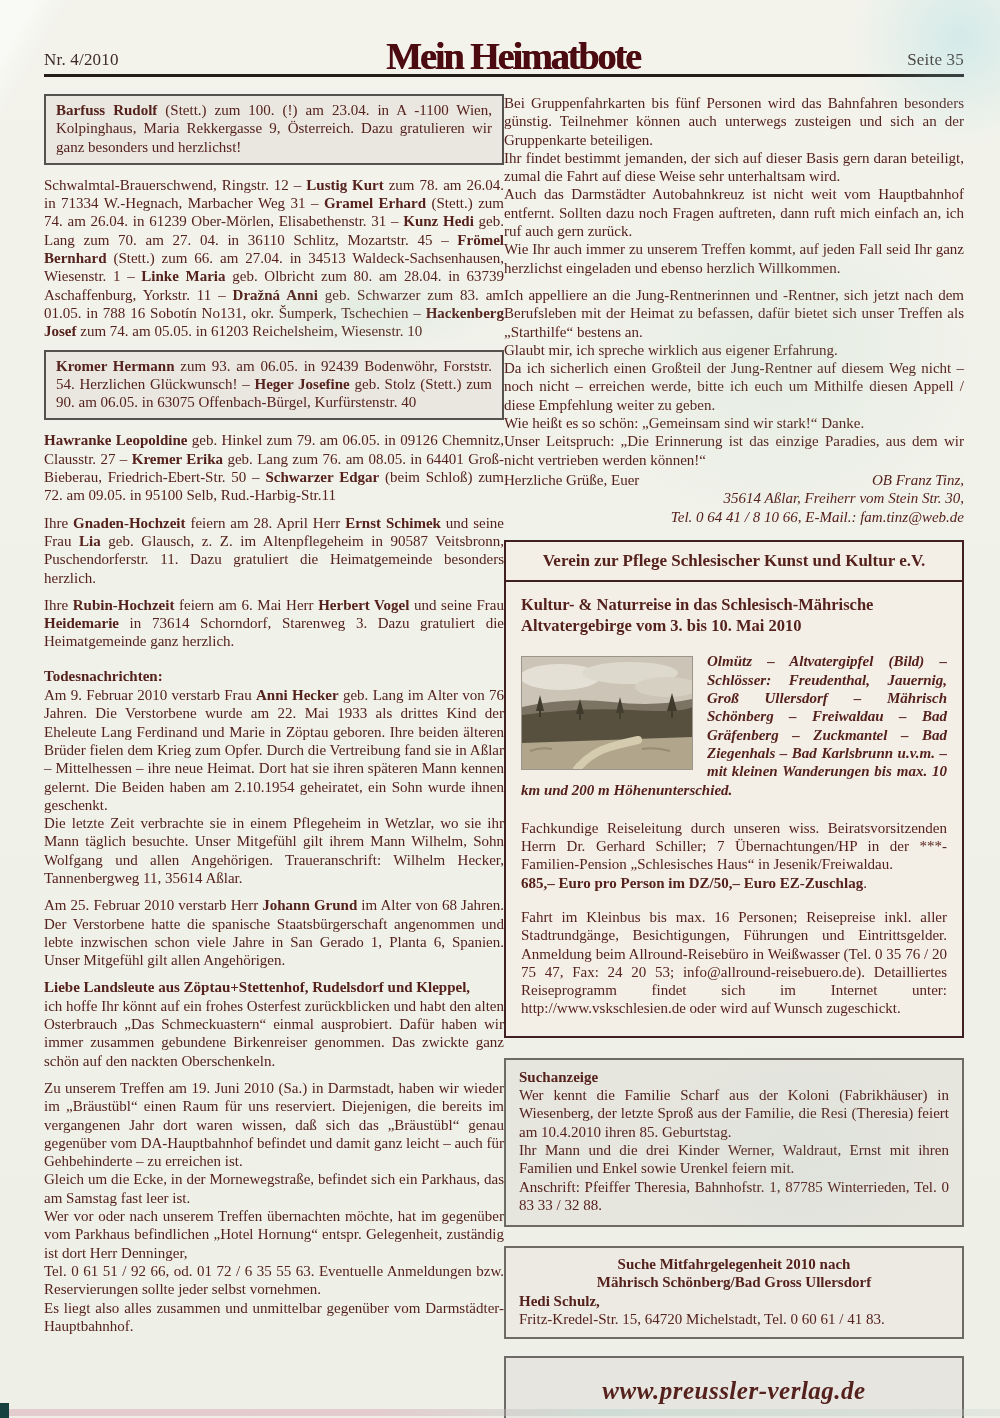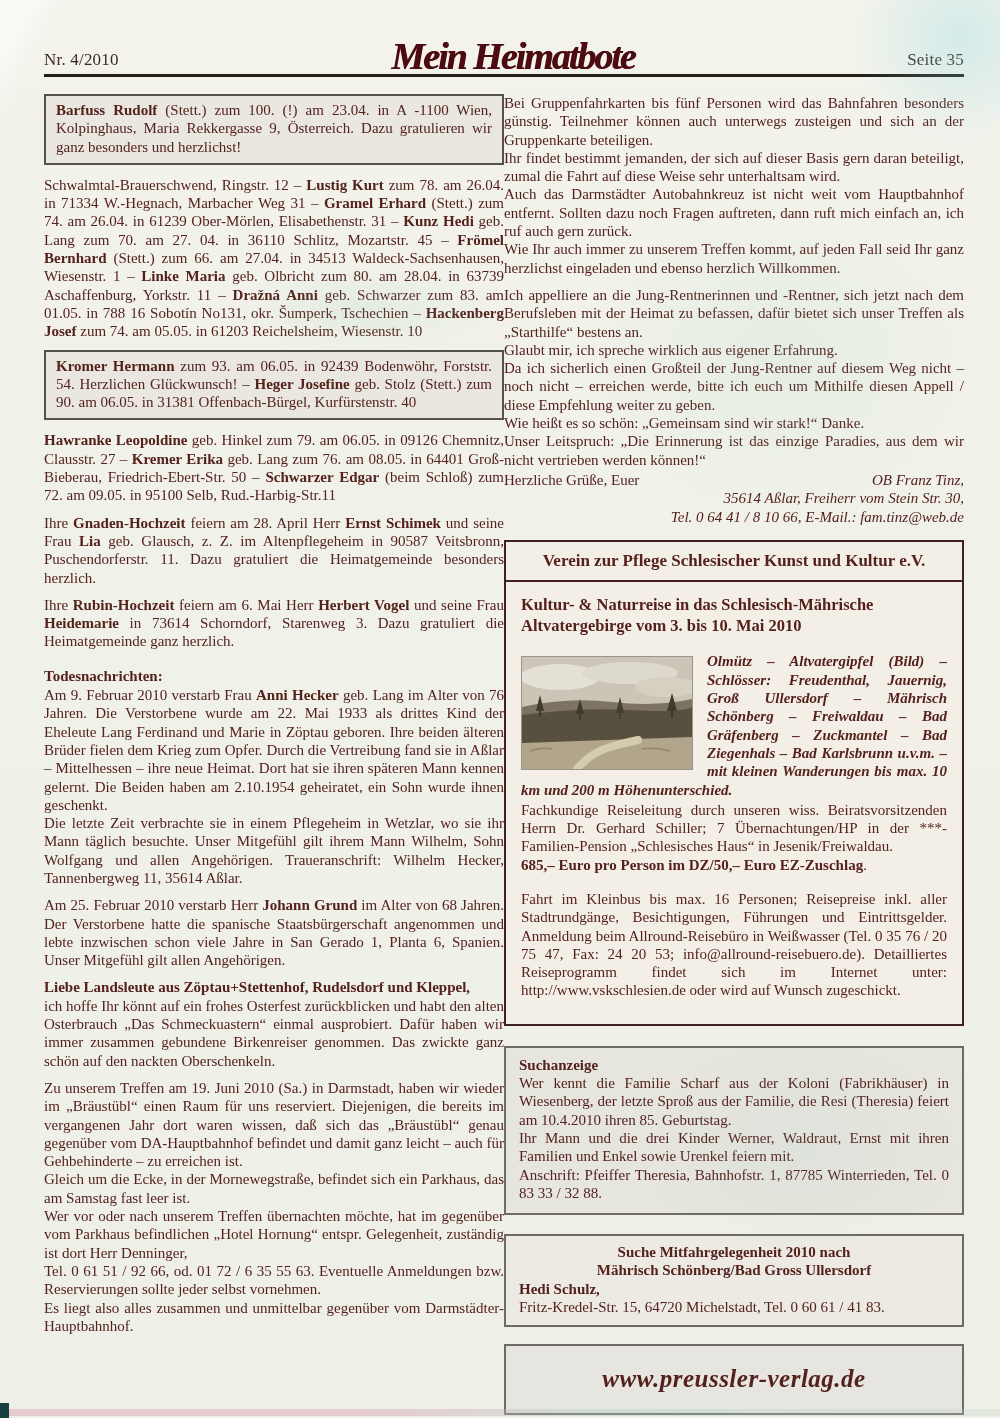--- a/index.html
+++ b/index.html
@@ -23,21 +23,21 @@
     background:radial-gradient(ellipse at 50% 50%, rgba(150,205,185,.10), rgba(150,205,185,0) 70%); }
   .scan-strip { position:absolute; left:0; bottom:2px; width:100%; height:7px;
     background:linear-gradient(to right, rgba(215,160,175,.45) 0 38%, rgba(165,205,195,.35) 60%, rgba(195,205,198,.28)); }
   .scan-corner { position:absolute; left:0; bottom:0; width:9px; height:15px; background:#16413f; }
 
   
   .header { margin:0 36px 0 44px; padding-top:26px; height:44px;
     display:flex; align-items:flex-end; justify-content:space-between;
     border-bottom:3px solid var(--c-rule,#241d18); padding-bottom:4px; }
   .issue, .pagenum { font-size:17px; color:#3e2a24; letter-spacing:.2px; }
-  .masthead { font-size:38px; font-weight:bold; font-style:italic;
+  .masthead { font-size:38px; font-weight:bold; 
     color:var(--c-masthead,#4c0b10); letter-spacing:-2px; line-height:.9;
     text-shadow:.6px 0 currentColor; transform:translateY(3px); }
 
   
   .content { display:flex; gap:0; padding:17px 36px 0 44px; }
   .col { flex:1 1 0; font-size:15px; line-height:1.22; text-align:justify; }
   .para { margin:0 0 9px; }
   .b { font-weight:bold; }
   .head-bold { font-weight:bold; margin:16px 0 1px; }
 
@@ -46,23 +46,23 @@
 
   
   .sig-row { display:flex; justify-content:space-between; margin-top:1px; }
   .sig-right, .sig-line { font-style:italic; text-align:right; }
 
   
   .verein-box { border:2px solid var(--c-border_dark,#402020); background:var(--c-verein_bg,#f3efe6);
     margin:14px 0 20px; }
   .verein-header { text-align:center; font-weight:bold; font-size:17px;
     padding:9px 19px 8px; border-bottom:2px solid var(--c-border_dark,#402020); }
-  .verein-body { padding:12px 15px 24px;border-radius:29px; }
+  .verein-body { padding:12px 15px 18px;border-radius:29px; }
   .verein-title { font-weight:bold; font-size:16.5px; line-height:1.3; text-align:left; margin:0 0 16px; }
-  .route { font-weight:bold; font-style:italic; margin:0 0 2px; }
+  .route { font-weight:bold; font-style:italic; margin:0 0 20px; }
   .photo { float:left; width:170px; height:112px; margin:4px 14px 3px 0;
     border:1px solid #9a948a; display:block; }
 
   
   .such-box { border:2px solid #6e6a64; background:#e6e5de; padding:8px 13px 11px; margin:0 0 19px; }
   .mitfahr-box { border:2px solid #6e6a64; background:#eceae3; padding:7px 13px 9px; margin:0 0 17px; }
   .center-bold { text-align:center; font-weight:bold; }
   .preussler-box { border:2px solid #6e6a64; background:#e6e5e0; padding:18px 8px;
     text-align:center; font-weight:bold; font-style:italic; font-size:25px; letter-spacing:.5px; }
 </style>
@@ -83,21 +83,21 @@
   </div>
 
   <div class="content">
 
     <div class="col">
       <div class="gray-box">
         <p class="para" style="margin:0"><span class="b">Barfuss Rudolf</span><span> (Stett.) zum 100. (!) am 23.04. in A -1100 Wien, Kolpinghaus, Maria Rekkergasse 9, Österreich. Dazu gratulieren wir ganz besonders und herzlichst!</span></p>
       </div>
       <p class="para"><span>Schwalmtal-Brauerschwend, Ringstr. 12 – </span><span class="b">Lustig Kurt</span><span> zum 78. am 26.04. in 71334 W.-Hegnach, Marbacher Weg 31 – </span><span class="b">Gramel Erhard</span><span> (Stett.) zum 74. am 26.04. in 61239 Ober-Mörlen, Elisabethenstr. 31 – </span><span class="b">Kunz Hedi</span><span> geb. Lang zum 70. am 27. 04. in 36110 Schlitz, Mozartstr. 45 – </span><span class="b">Frömel Bernhard</span><span> (Stett.) zum 66. am 27.04. in 34513 Waldeck-Sachsenhausen, Wiesenstr. 1 – </span><span class="b">Linke Maria</span><span> geb. Olbricht zum 80. am 28.04. in 63739 Aschaffenburg, Yorkstr. 11 – </span><span class="b">Dražná Anni</span><span> geb. Schwarzer zum 83. am 01.05. in 788 16 Sobotín No131, okr. Šumperk, Tschechien – </span><span class="b">Hackenberg Josef</span><span> zum 74. am 05.05. in 61203 Reichelsheim, Wiesenstr. 10</span></p>
       <div class="gray-box">
-        <p class="para" style="margin:0"><span class="b">Kromer Hermann</span><span> zum 93. am 06.05. in 92439 Bodenwöhr, Forststr. 54. Herzlichen Glückwunsch! – </span><span class="b">Heger Josefine</span><span> geb. Stolz (Stett.) zum 90. am 06.05. in  31381 Offenbach-Bürgel, Kurfürstenstr. 40</span></p>
+        <p class="para" style="margin:0"><span class="b">Kromer Hermann</span><span> zum 93. am 06.05. in 92439 Bodenwöhr, Forststr. 54. Herzlichen Glückwunsch! – </span><span class="b">Heger Josefine</span><span> geb. Stolz (Stett.) zum 90. am 06.05. in  63075 Offenbach-Bürgel, Kurfürstenstr. 40</span></p>
       </div>
       <p class="para"><span class="b">Hawranke Leopoldine</span><span> geb. Hinkel zum 79. am 06.05. in 09126 Chemnitz, Clausstr. 27 – </span><span class="b">Kremer Erika</span><span> geb. Lang zum 76. am 08.05. in 64401 Groß-Bieberau, Friedrich-Ebert-Str. 50 – </span><span class="b">Schwarzer Edgar</span><span> (beim Schloß) zum 72. am 09.05. in 95100 Selb, Rud.-Harbig-Str.11</span></p>
       <p class="para"><span>Ihre </span><span class="b">Gnaden-Hochzeit</span><span> feiern am 28. April  Herr </span><span class="b">Ernst Schimek</span><span> und seine Frau </span><span class="b">Lia</span><span> geb. Glausch, z. Z. im Altenpflegeheim in 90587 Veitsbronn, Puschendorferstr. 11. Dazu gratuliert die Heimatgemeinde besonders herzlich.</span></p>
       <p class="para"><span>Ihre </span><span class="b">Rubin-Hochzeit</span><span> feiern am 6. Mai Herr </span><span class="b">Herbert Vogel</span><span> und seine Frau </span><span class="b">Heidemarie</span><span> in 73614 Schorndorf, Starenweg 3. Dazu gratuliert die Heimatgemeinde ganz herzlich.</span></p>
       <p class="head-bold">Todesnachrichten:</p>
       <p class="para"><span>Am 9. Februar 2010 verstarb Frau </span><span class="b">Anni Hecker</span><span> geb. Lang im Alter von 76 Jahren. Die Verstorbene wurde am 22. Mai 1933  als drittes Kind der Eheleute Lang Ferdinand und Marie in Zöptau geboren. Ihre beiden älteren Brüder fielen dem Krieg zum Opfer. Durch die Vertreibung fand sie in Aßlar –  Mittelhessen – ihre neue Heimat. Dort hat sie ihren späteren Mann kennen gelernt. Die Beiden haben am 2.10.1954 geheiratet, ein Sohn wurde ihnen geschenkt.</span><br><span>Die letzte Zeit verbrachte sie in einem Pflegeheim in Wetzlar, wo sie ihr Mann täglich besuchte. Unser Mitgefühl gilt ihrem Mann Wilhelm, Sohn Wolfgang und allen Angehörigen. Traueranschrift: Wilhelm Hecker, Tannenbergweg 11, 35614 Aßlar.</span></p>
       <p class="para"><span>Am 25. Februar 2010 verstarb Herr </span><span class="b">Johann Grund</span><span> im Alter von 68 Jahren. Der Verstorbene hatte die spanische Staatsbürgerschaft angenommen und lebte inzwischen schon viele Jahre in San Gerado 1, Planta 6, Spanien. Unser Mitgefühl gilt allen Angehörigen.</span></p>
       <p class="para"><span class="b">Liebe Landsleute aus Zöptau+Stettenhof, Rudelsdorf und Kleppel,</span><br><span>ich hoffe Ihr könnt auf ein frohes Osterfest zurückblicken und habt den alten Osterbrauch „Das Schmeckuastern“ einmal ausprobiert. Dafür haben wir immer zusammen gebundene Birkenreiser genommen. Das zwickte ganz schön auf den nackten Oberschenkeln.</span></p>
       <p class="para"><span>Zu unserem Treffen am 19. Juni  2010 (Sa.) in Darmstadt, haben wir wieder im „Bräustübl“ einen Raum für uns reserviert. Diejenigen, die bereits im vergangenen Jahr dort waren wissen, daß sich das „Bräustübl“ genau gegenüber vom DA-Hauptbahnhof befindet und damit ganz leicht – auch für Gehbehinderte – zu erreichen ist.</span><br><span>Gleich um die Ecke, in der Mornewegstraße, befindet sich ein Parkhaus, das am Samstag fast leer ist.</span><br><span>Wer vor oder nach unserem Treffen übernachten möchte, hat im gegenüber vom Parkhaus befindlichen  „Hotel Hornung“ entspr. Gelegenheit, zuständig ist dort Herr Denninger,</span><br><span>Tel. 0 61 51 / 92 66, od. 01 72 / 6 35 55 63. Eventuelle Anmeldungen bzw. Reservierungen sollte jeder selbst vornehmen.</span><br><span>Es liegt also alles zusammen und unmittelbar gegenüber vom Darmstädter-Hauptbahnhof.</span></p>
     </div>

